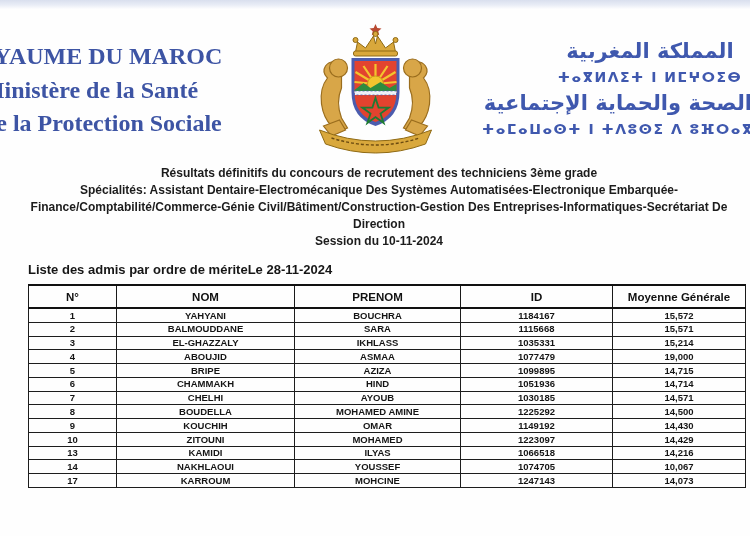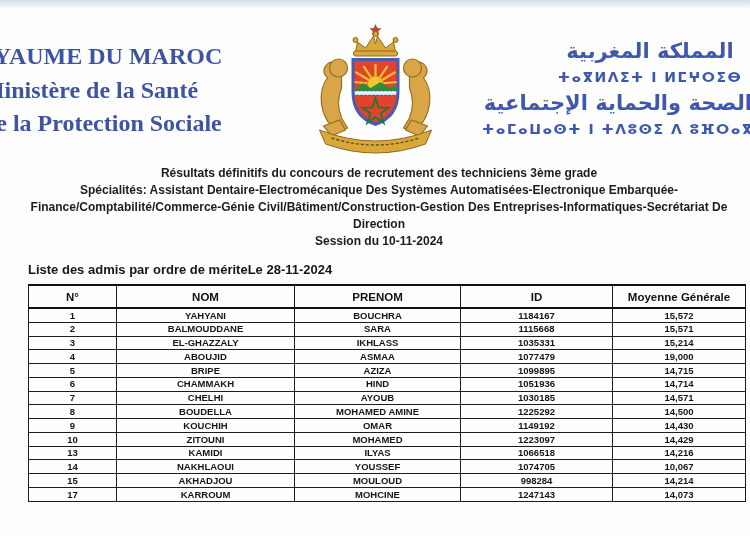--- a/index.html
+++ b/index.html
@@ -211,27 +211,20 @@
         <td>14,216</td>
       </tr>
       <tr>
         <td>14</td>
         <td>NAKHLAOUI</td>
         <td>YOUSSEF</td>
         <td>1074705</td>
         <td>10,067</td>
       </tr>
       <tr>
-        <td>15</td>
-        <td>AKHADJOU</td>
-        <td>MOULOUD</td>
-        <td>998284</td>
-        <td>14,214</td>
-      </tr>
-      <tr>
         <td>17</td>
         <td>KARROUM</td>
         <td>MOHCINE</td>
         <td>1247143</td>
         <td>14,073</td>
       </tr>
     </tbody>
 </table>
 
 </body></html>

